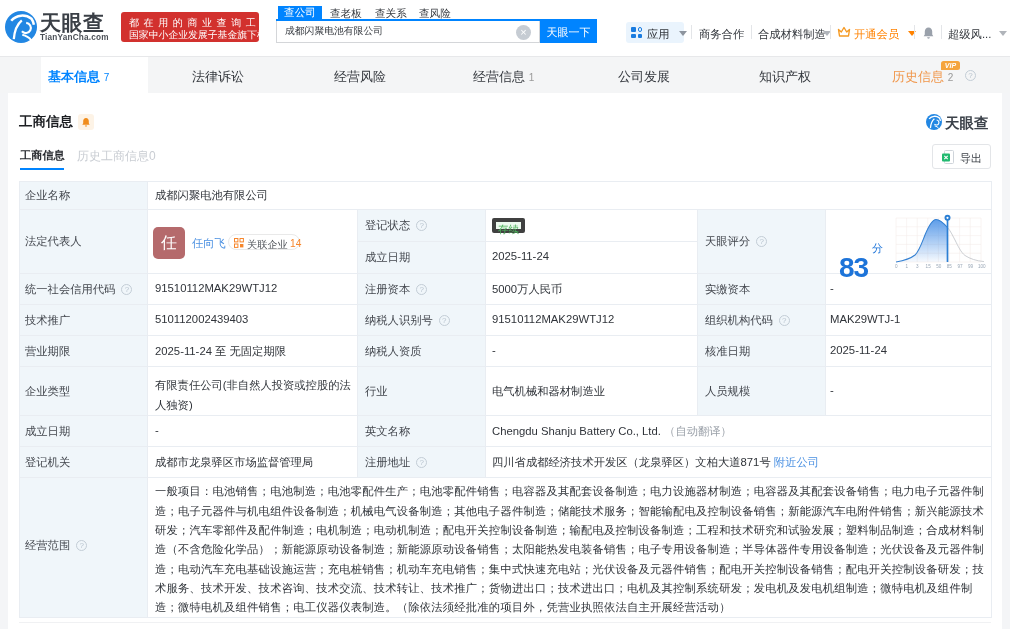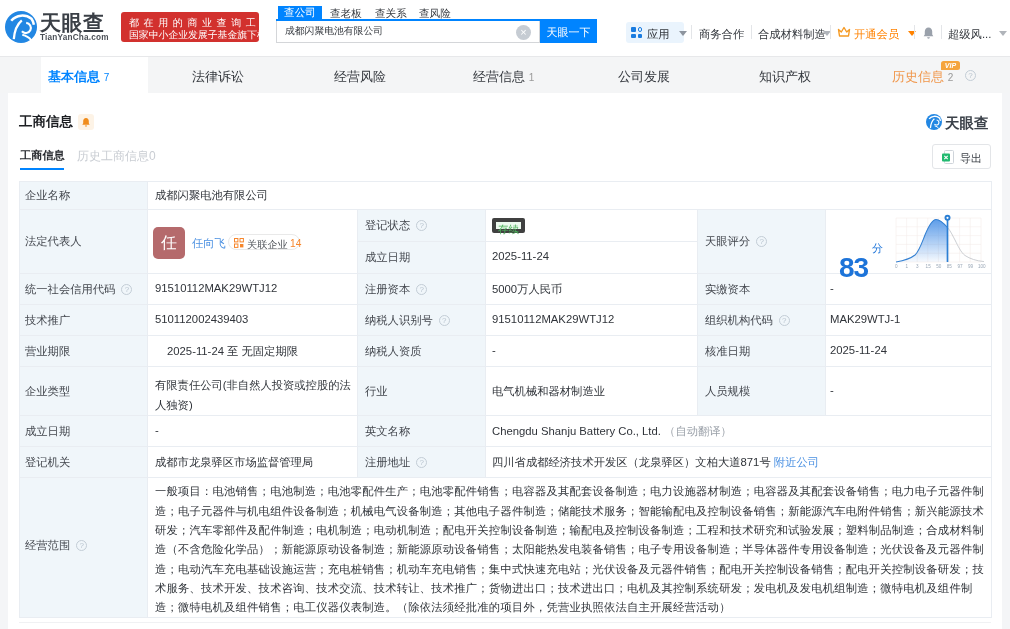--- a/index.html
+++ b/index.html
@@ -229,21 +229,21 @@
     <div class="abs" style="left:830px;top:282px;">-</div>
 
     <div class="abs lb" style="left:25px;top:313px;">技术推广</div>
     <div class="abs" style="left:155px;top:313px;">510112002439403</div>
     <div class="abs lb" style="left:365px;top:313px;">纳税人识别号<span class="qi">?</span></div>
     <div class="abs" style="left:492px;top:313px;">91510112MAK29WTJ12</div>
     <div class="abs lb" style="left:705px;top:313px;">组织机构代码<span class="qi">?</span></div>
     <div class="abs" style="left:830px;top:313px;">MAK29WTJ-1</div>
 
     <div class="abs lb" style="left:25px;top:344px;">营业期限</div>
-    <div class="abs" style="left:167px;top:344px;">2025-11-24 至 无固定期限</div>
+    <div class="abs" style="left:155px;top:344px;">2025-11-24 至 无固定期限</div>
     <div class="abs lb" style="left:365px;top:344px;">纳税人资质</div>
     <div class="abs" style="left:492px;top:344px;">-</div>
     <div class="abs lb" style="left:705px;top:344px;">核准日期</div>
     <div class="abs" style="left:830px;top:344px;">2025-11-24</div>
 
     <div class="abs lb" style="left:25px;top:384px;">企业类型</div>
     <div class="abs" style="left:155px;top:376px; width:200px; line-height:19.5px;">有限责任公司(非自然人投资或控股的法人独资)</div>
     <div class="abs lb" style="left:365px;top:384px;">行业</div>
     <div class="abs" style="left:492px;top:384px;">电气机械和器材制造业</div>
     <div class="abs lb" style="left:705px;top:384px;">人员规模</div>

